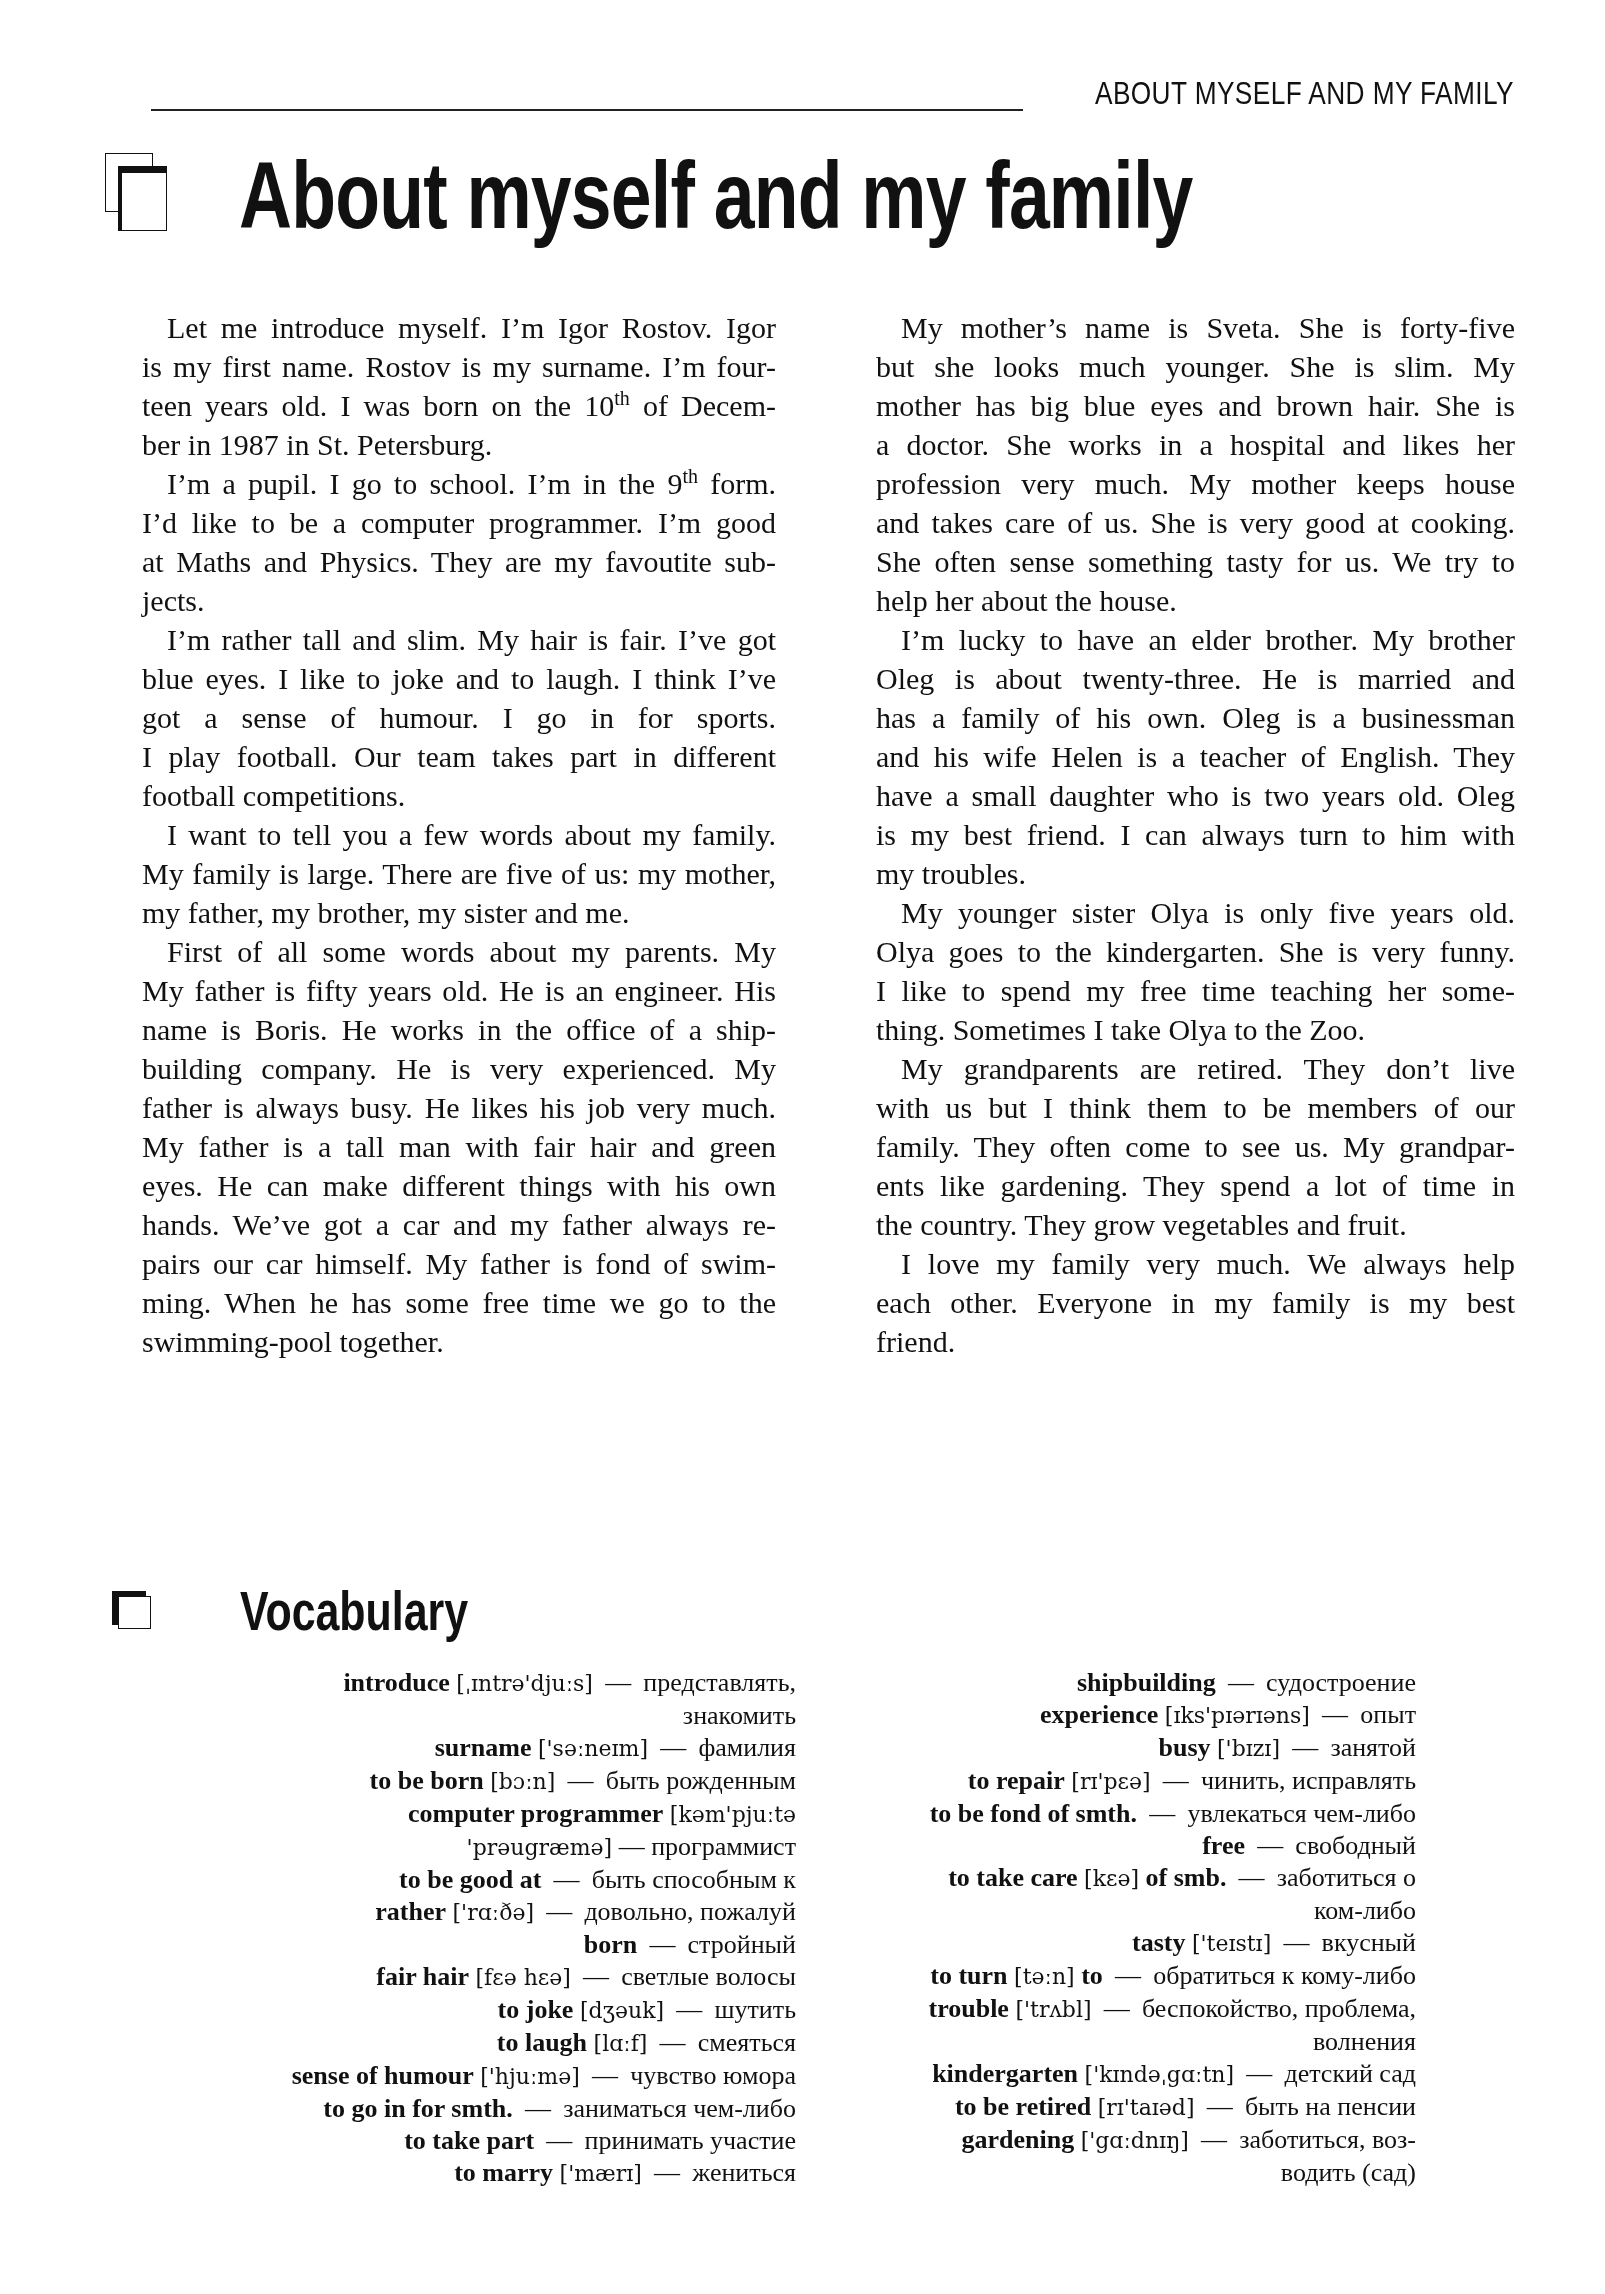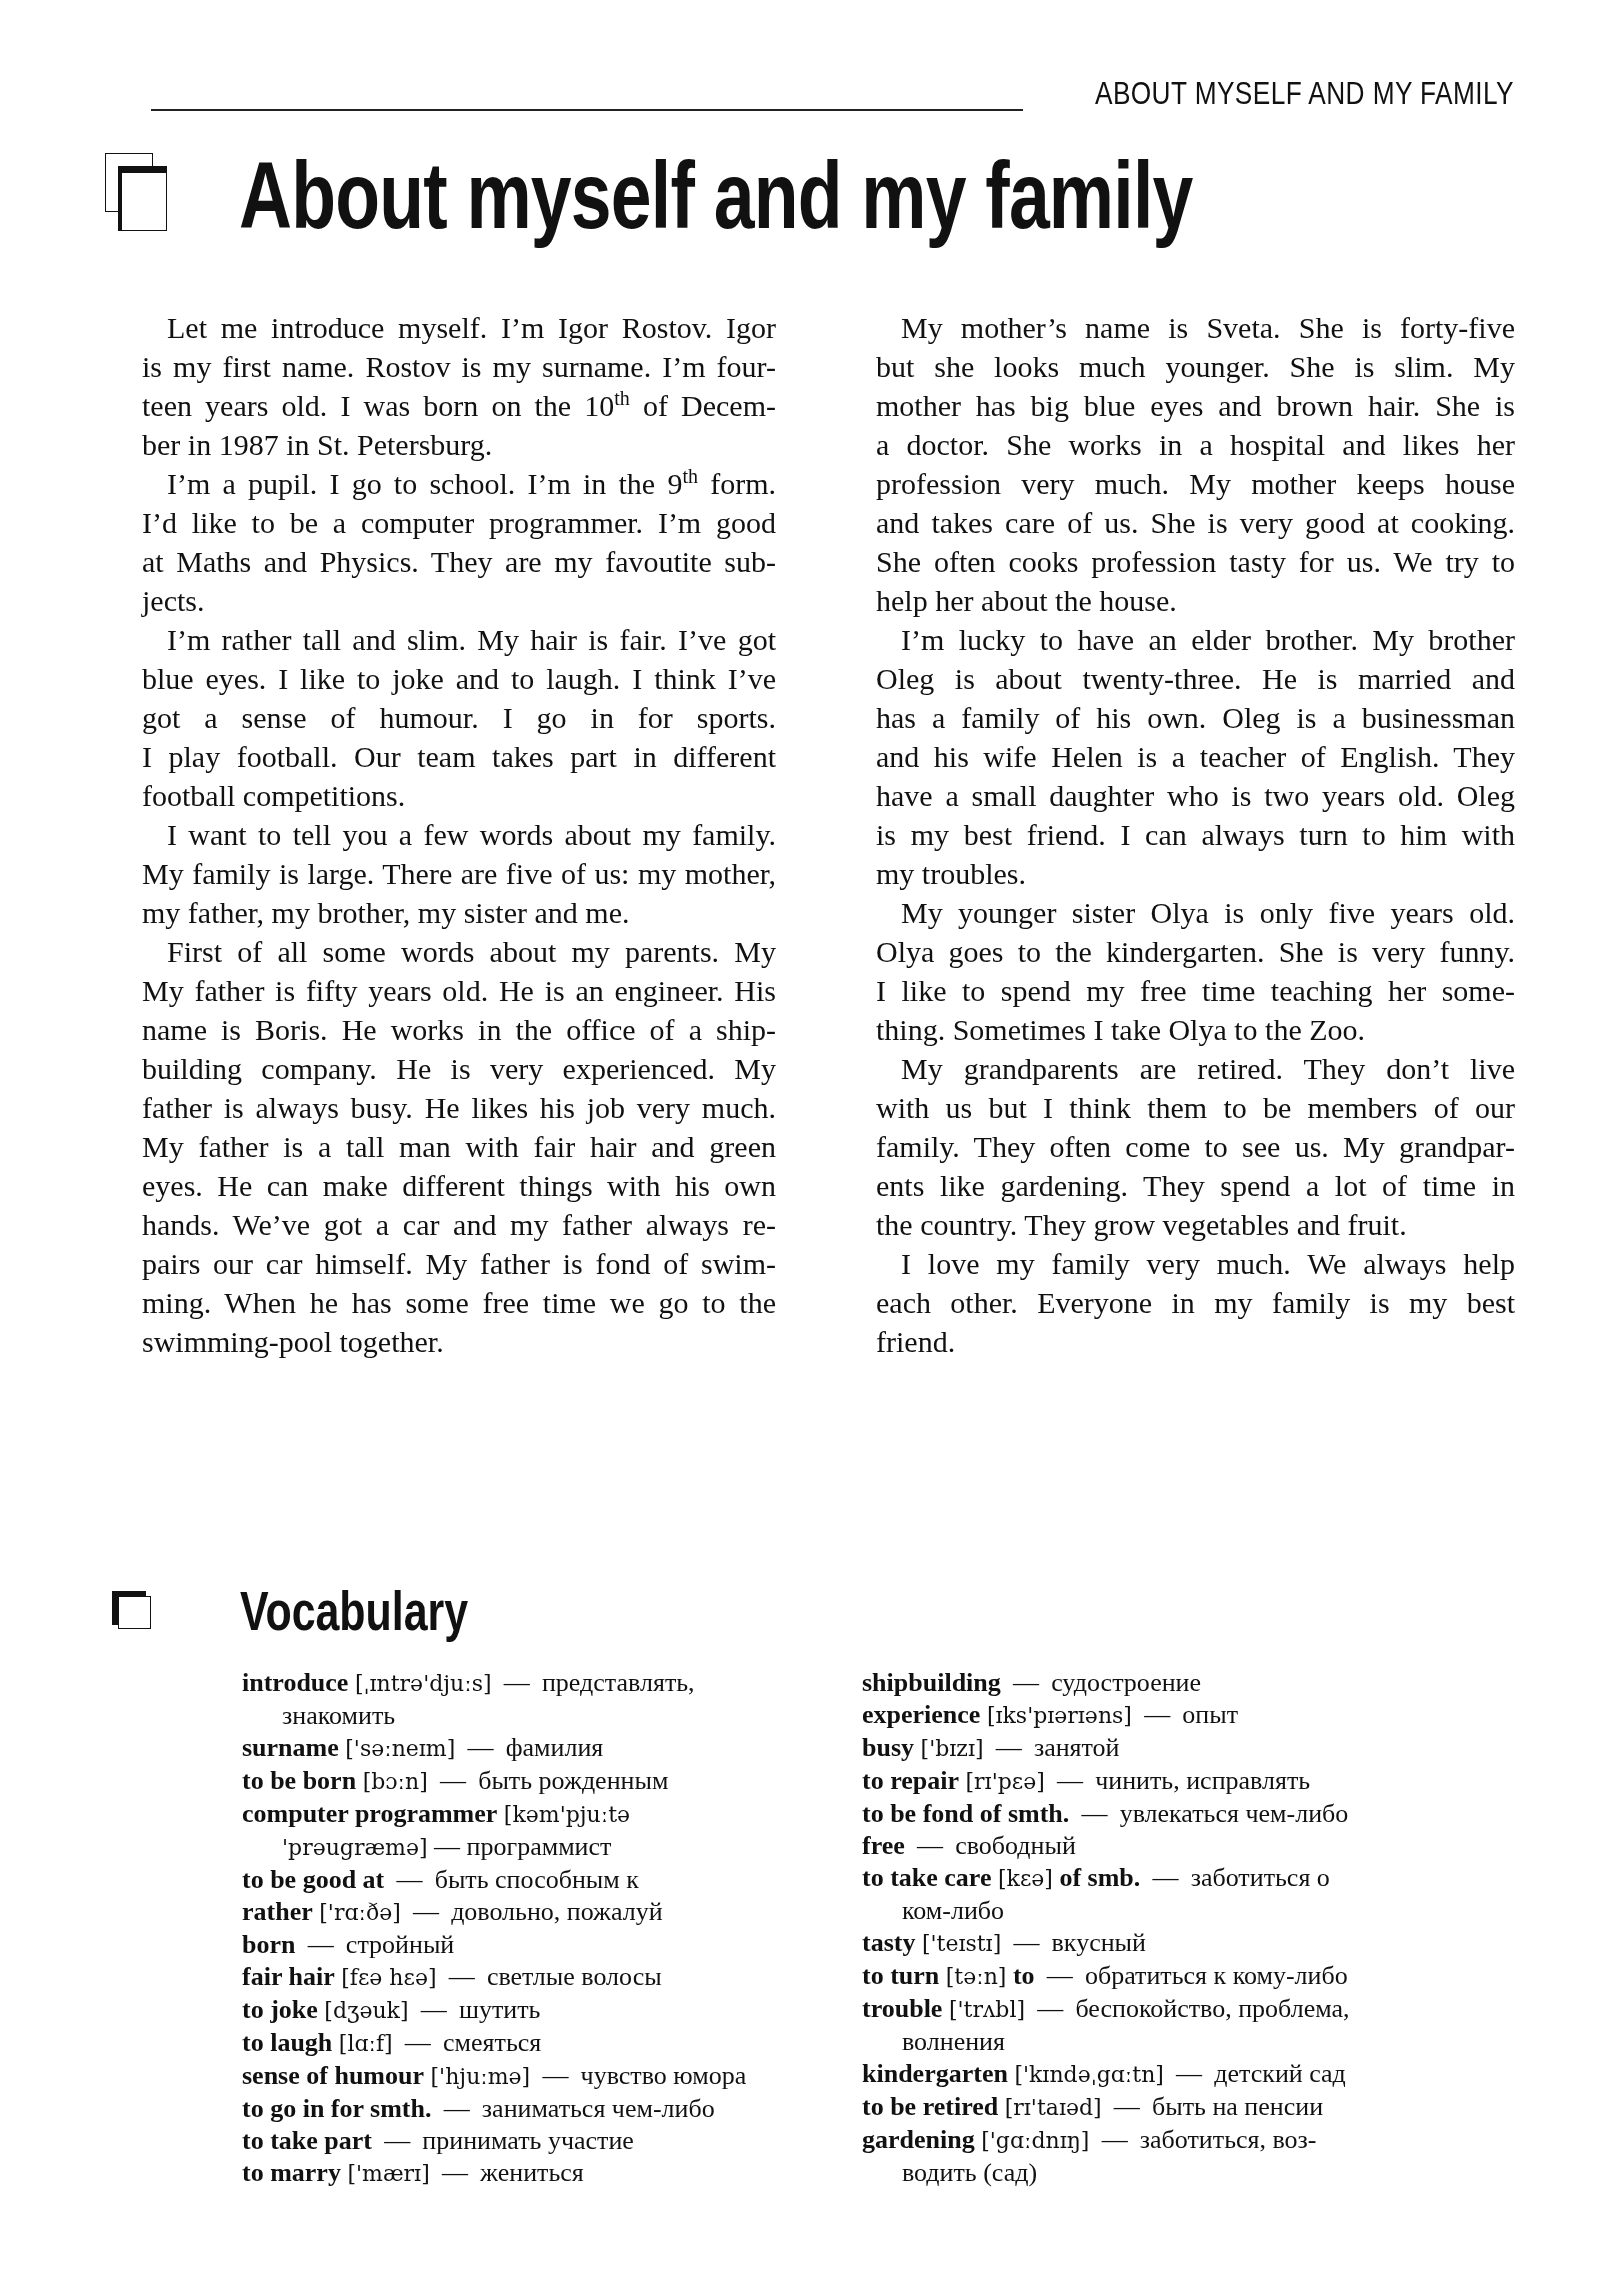--- a/index.html
+++ b/index.html
@@ -48,21 +48,21 @@
   .vocab-icon .b { position: absolute; left: 0; top: 0; width: 34px; height: 34px; background: #111; }
   .vocab-icon .f { position: absolute; left: 5.7px; top: 5.7px; width: 31px; height: 31px; background: #fff; border: 1.9px solid #111; border-left-width: 1.9px; }
   .vocab-title {
     position: absolute; left: 128px; top: -5.7px;
     font-family: "Liberation Sans", "DejaVu Sans", sans-serif; font-weight: bold;
     font-size: 55px; white-space: nowrap; transform: scaleX(0.78); transform-origin: left top;
   }
   .vocab-col { position: absolute; top: 1667px; font-size: 26px; line-height: 32px; }
   .vocab-left { left: 242px; width: 554px; }
   .vocab-right { left: 850px; width: 554px; margin-left: 12px; }
-  .entry { position: relative; padding-left: 0; }
+  .entry { position: relative; padding-left: 0; text-align: right; }
   .entry .cont { padding-left: 40px; display: block; }
   .term { font-weight: bold; }
   .ipa { font-family: "DejaVu Serif", serif; font-size: 22px; }
   .dash { padding: 0 5.7px; }
 </style>
 </head>
 <body>
 
 <div class="running-head">
   <div class="rule"></div>
@@ -117,21 +117,21 @@
     </div>
   </div>
 <div class="column col-right" id="col-right">
     <div>
       <div class="line indent">My mother’s name is Sveta. She is forty-five</div>
       <div class="line">but she looks much younger. She is slim. My</div>
       <div class="line">mother has big blue eyes and brown hair. She is</div>
       <div class="line">a doctor. She works in a hospital and likes her</div>
       <div class="line">profession very much. My mother keeps house</div>
       <div class="line">and takes care of us. She is very good at cooking.</div>
-      <div class="line">She often cooks profession tasty for us. We try to</div>
+      <div class="line">She often sense something tasty for us. We try to</div>
       <div class="line last">help her about the house.</div>
     </div>
     <div>
       <div class="line indent">I’m lucky to have an elder brother. My brother</div>
       <div class="line">Oleg is about twenty-three. He is married and</div>
       <div class="line">has a family of his own. Oleg is a businessman</div>
       <div class="line">and his wife Helen is a teacher of English. They</div>
       <div class="line">have a small daughter who is two years old. Oleg</div>
       <div class="line">is my best friend. I can always turn to him with</div>
       <div class="line last">my troubles.</div>

